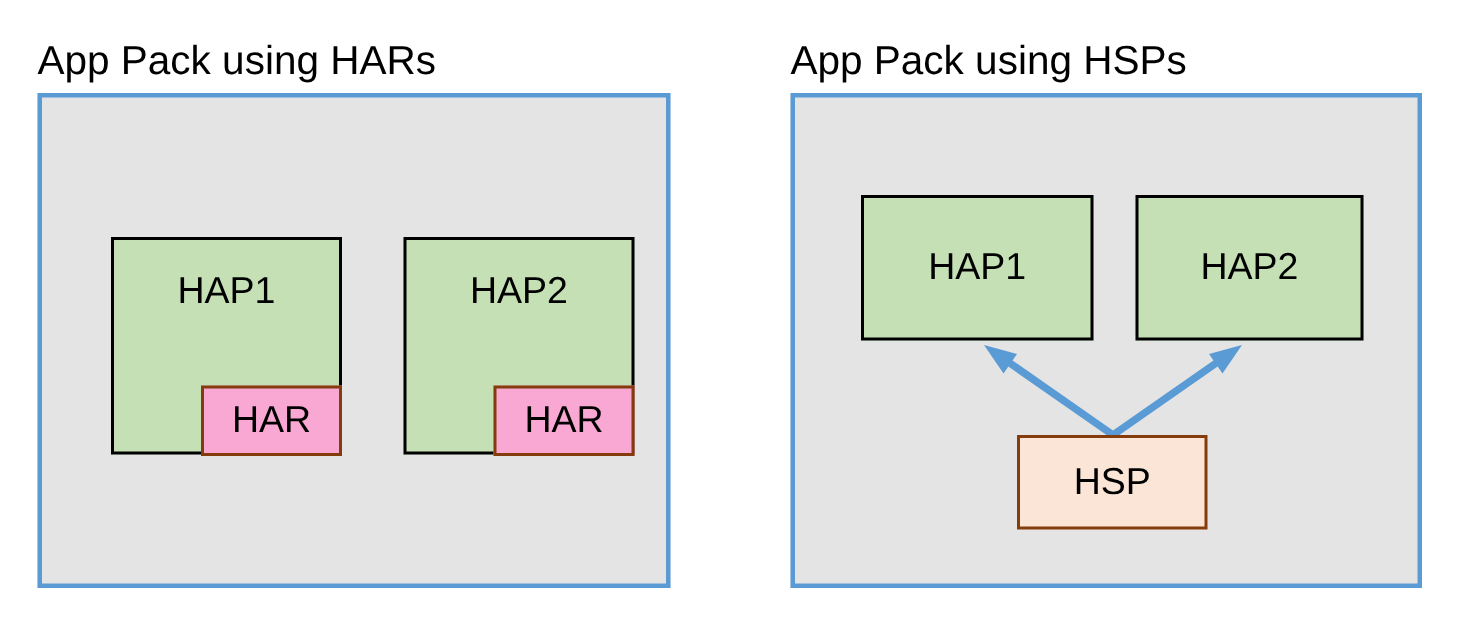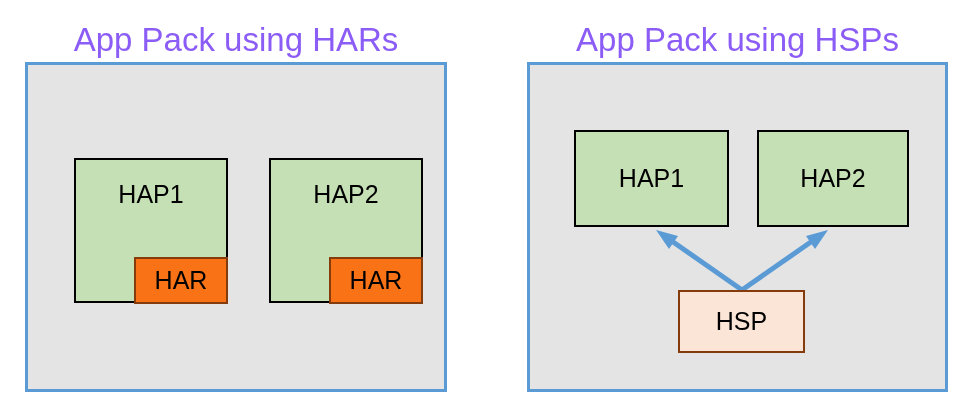--- a/index.html
+++ b/index.html
@@ -20,23 +20,22 @@
   .stage {
     position: absolute;
     left: 0; top: 0;
     width: 979px;
     height: 417px;
   }
 
   
   .panel-title {
     position: absolute;
-    text-align: center;
-    color: #8b5cf6;
-    font-size: 33px;
+    color: #000000;
+    font-size: 27px;
     font-weight: 400;
     line-height: 30px;
     letter-spacing: 0px;
     white-space: nowrap;
   }
   #title-left  { left: 25px;  top: 25px; width: 422px; }
   #title-right { left: 527px; top: 25px; width: 421px; }
 
   
   .pack-panel {
@@ -58,21 +57,21 @@
     color: #000000;
     font-size: 25px;
     line-height: 1;
     white-space: nowrap;
   }
   .module-hap {
     background: #c5e0b4;
     border: 2px solid #000000;
   }
   .module-har {
-    background: #f97316;
+    background: #f9a8d4;
     border: 2px solid #843c0c;
   }
   .module-hsp {
     background: #fbe5d6;
     border: 2px solid #843c0c;
   }
 
   
   .module-hap.tall > .module-label {
     position: absolute;

